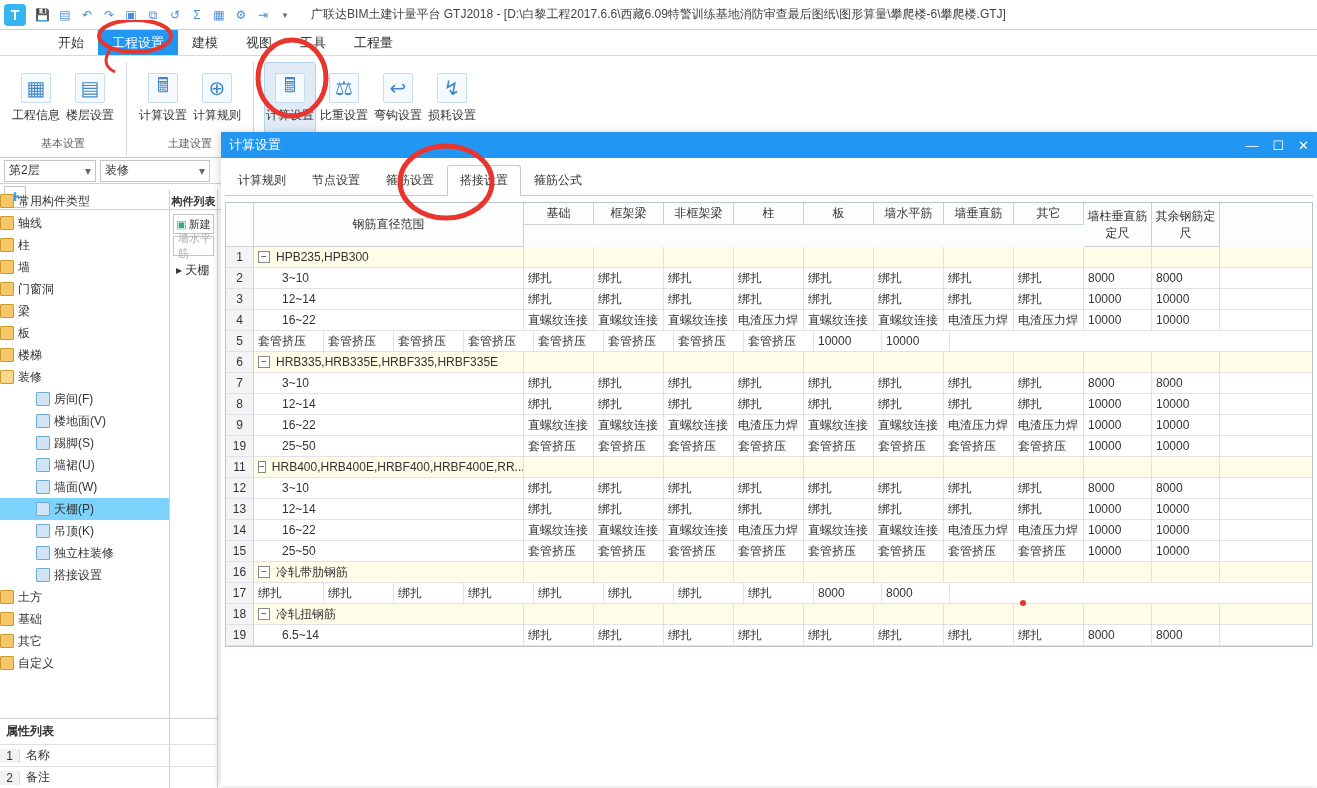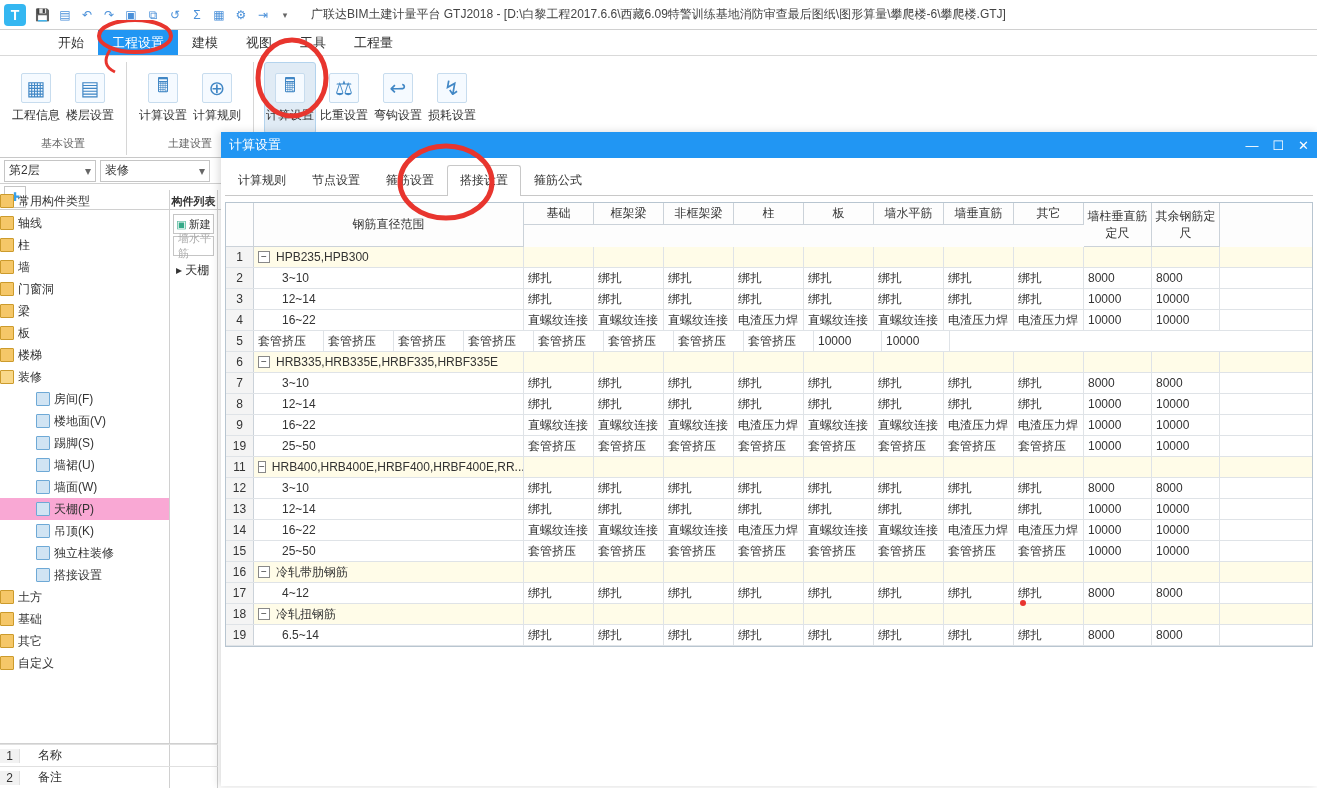--- a/index.html
+++ b/index.html
@@ -20,33 +20,33 @@
 .rb-icon { width:30px; height:30px; display:flex; align-items:center; justify-content:center; font-size:20px; color:#4187c5; border:1px solid #c7dcee; background:#f5faff; border-radius:2px;}
 .group-label { font-size:11px; color:#666; padding:2px 0 4px;}
 .secrow { height:26px; display:flex; align-items:center; border-bottom:1px solid #d0d0d0; padding:2px 4px; gap:4px;}
 .combo { height:22px; border:1px solid #c5c5c5; display:flex; align-items:center; padding:0 4px; font-size:12px; background:#fff;}
 .combo .cv { flex:0 0 auto; width:52px;}
 .combo .ca { color:#666; margin-left:auto;}
 .mini-btn { width:22px; height:22px; border:1px solid #c5c5c5; display:flex; align-items:center; justify-content:center; color:#4187c5; background:#fff;}
 .body { position:absolute; top:190px; left:0; right:0; bottom:0; display:flex;}
 .nav-panel { width:170px; border-right:1px solid #d0d0d0; overflow:auto;}
 .nav-item { height:22px; display:flex; align-items:center; gap:4px;}
-.nav-item.sel { background:#f9a8d4;}
+.nav-item.sel { background:#7dd3fc;}
 .nav-item .fi { width:14px; height:14px; background:#f5c768; border:1px solid #cc9b2c; border-radius:1px;}
 .nav-item .fi.open { background:#f9d889;}
 .nav-item.sub { padding-left:36px;}
 .nav-item.sub .fi { background:#d1e4f3; border-color:#6ea9d6;}
 .mid { width:48px; border-right:1px solid #d0d0d0;}
 .mid-hdr { height:22px; display:flex; align-items:center; justify-content:center; font-weight:bold; font-size:11px;}
 .mid-btn { height:20px; border:1px solid #c5c5c5; margin:2px 3px; display:flex; align-items:center; justify-content:center; font-size:11px; gap:2px;}
 .prop { position:absolute; bottom:0; left:0; width:218px; border-top:1px solid #d0d0d0;}
 .prop-title { padding:4px 6px; font-weight:bold;}
 .prop-row { height:22px; border-top:1px solid #e0e0e0; display:flex; align-items:center;}
 .prop-row .n { width:20px; text-align:center; background:#f2f2f2; border-right:1px solid #e0e0e0;}
-.prop-row .l { padding-left:6px;margin-left:12px;}
+.prop-row .l { padding-left:6px;}
 
 
 .win { position:absolute; left:221px; top:132px; right:0; height:654px; background:#fff; box-shadow:-2px 0 8px rgba(0,0,0,.15);}
 .win-title { height:26px; background:#2196f3; color:#fff; display:flex; align-items:center; padding:0 8px; font-size:13px;}
 .win-ctl { margin-left:auto; display:flex; gap:14px;}
 .win-ctl span { cursor:pointer;}
 .win-body { padding:8px 4px 4px;}
 .tabstrip { height:30px; display:flex; align-items:flex-end; border-bottom:1px solid #c8c8c8;}
 .tab { padding:6px 12px 6px; border:1px solid transparent; border-bottom:none; font-size:12px; border-radius:3px 3px 0 0; position:relative;}
 .tab.active { border-color:#c8c8c8; background:#fff; }
@@ -266,20 +266,21 @@
       <div class="mid-btn">
           <span style="color:#3a8;">▣</span>
           <span>新建</span>
         </div>
       <div class="mid-btn" style="justify-content:flex-start;color:#aaa;padding-left:4px;" title="搜索构件">墙水平筋</div>
       <div style="padding:4px 6px;">▸ <span>天棚</span></div>
     </div>
   </div>
 
   <div class="prop">
+    <div class="prop-title">属性列表</div>
     <div class="prop-row">
         <div class="n">1</div>
         <div class="l">名称</div>
       </div>
     <div class="prop-row">
         <div class="n">2</div>
         <div class="l">备注</div>
       </div>
   </div>
 
@@ -539,21 +540,20 @@
               <div class="cell c"></div>
               <div class="cell c"></div>
               <div class="cell c"></div>
               <div class="cell c"></div>
               <div class="cell c"></div>
               <div class="cell c2"></div>
               <div class="cell c2"></div>
             </div>
             <div class="grow">
               <div class="rn">17</div>
-              <div class="cell name"><span class="indent"></span>4~12</div>
               <div class="cell c">绑扎</div>
               <div class="cell c">绑扎</div>
               <div class="cell c">绑扎</div>
               <div class="cell c">绑扎</div>
               <div class="cell c">绑扎</div>
               <div class="cell c">绑扎</div>
               <div class="cell c">绑扎</div>
               <div class="cell c">绑扎</div>
               <div class="cell c2">8000</div>
               <div class="cell c2">8000</div>

